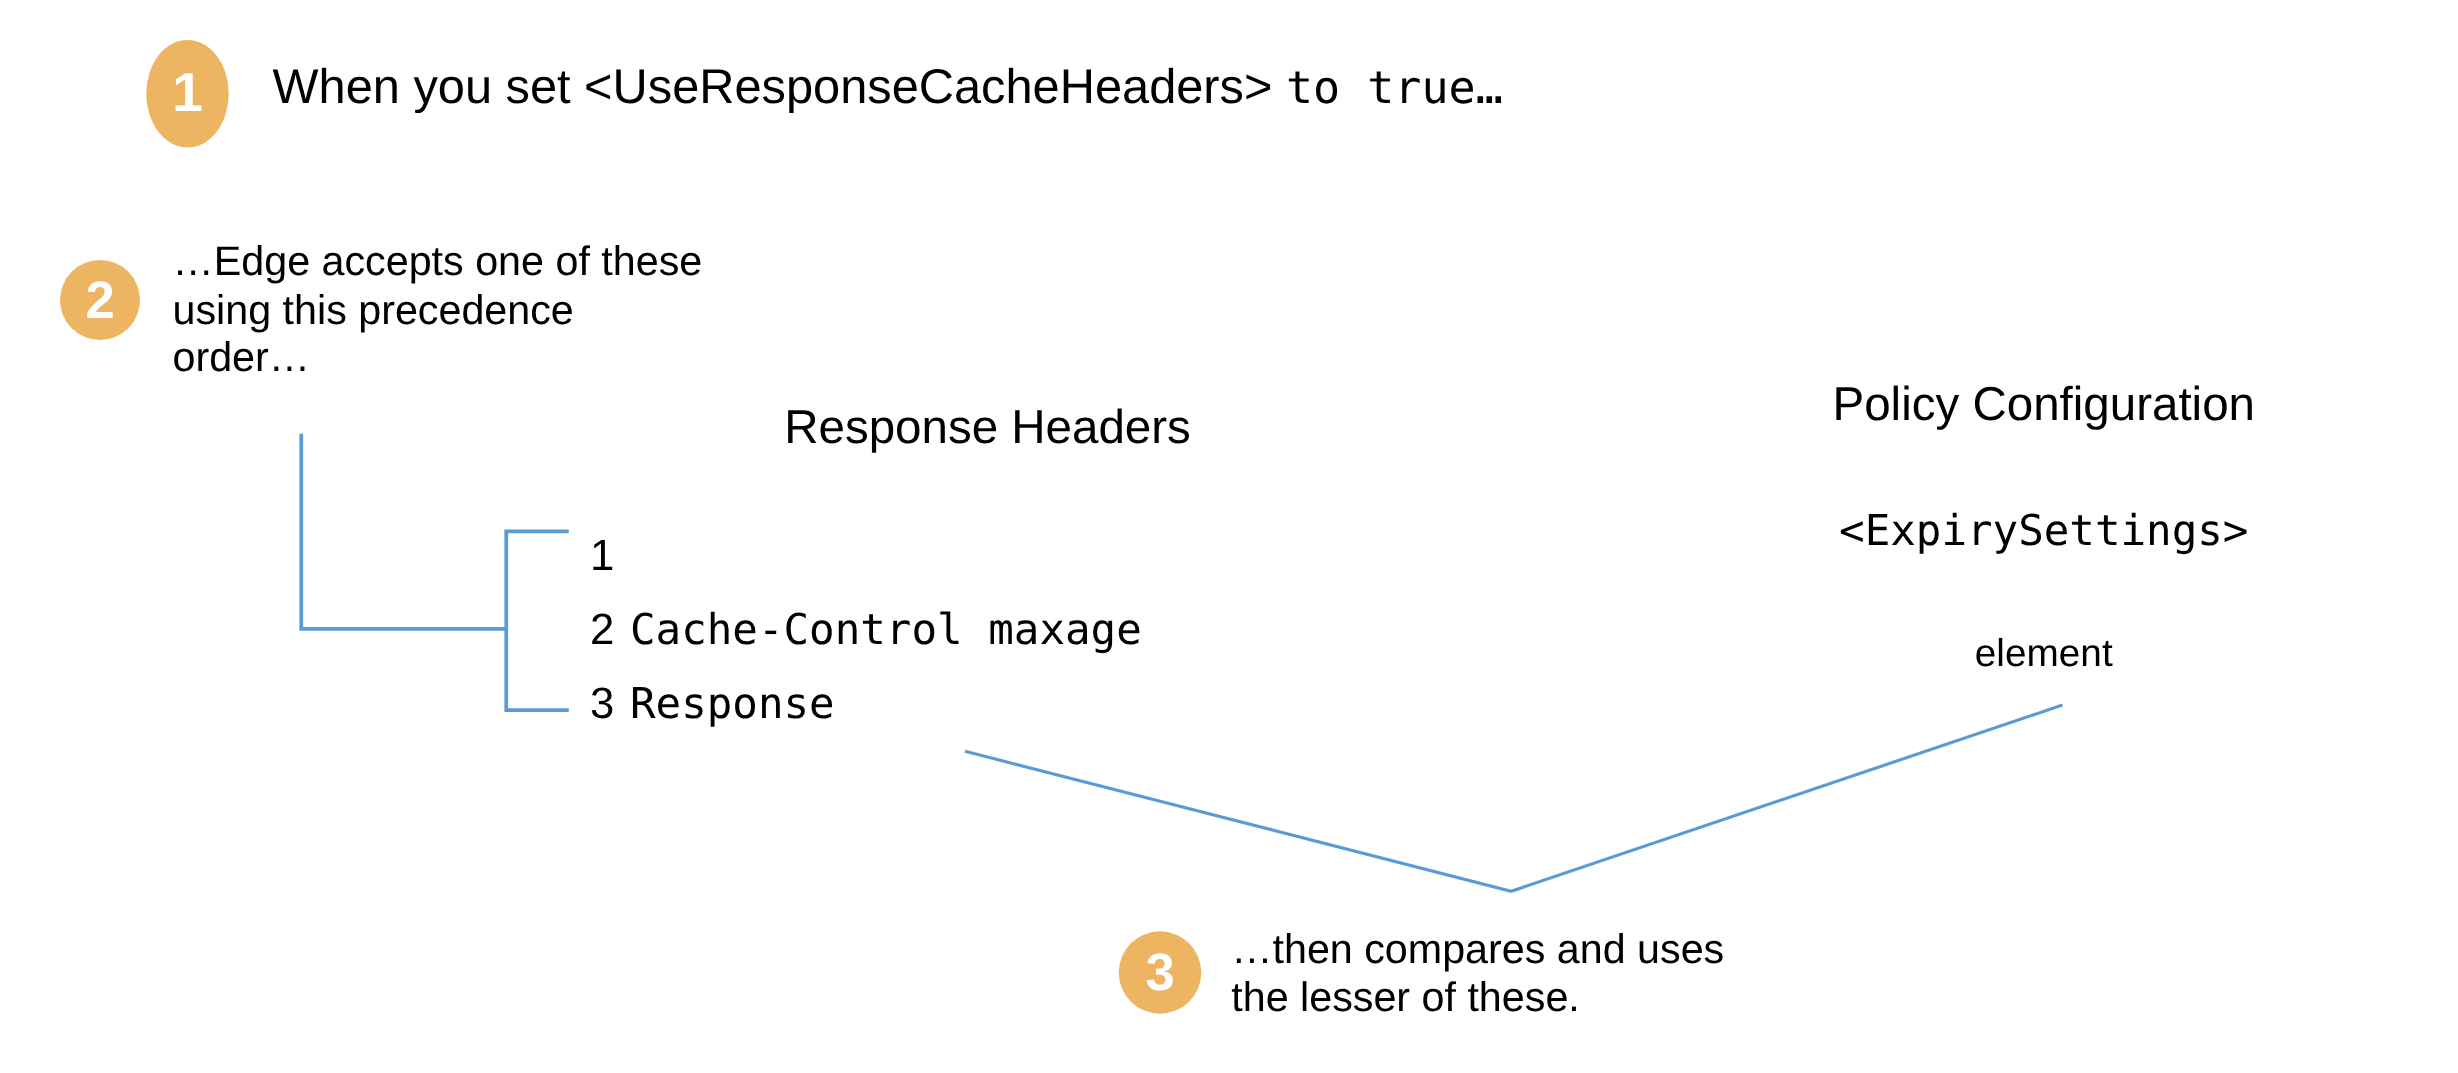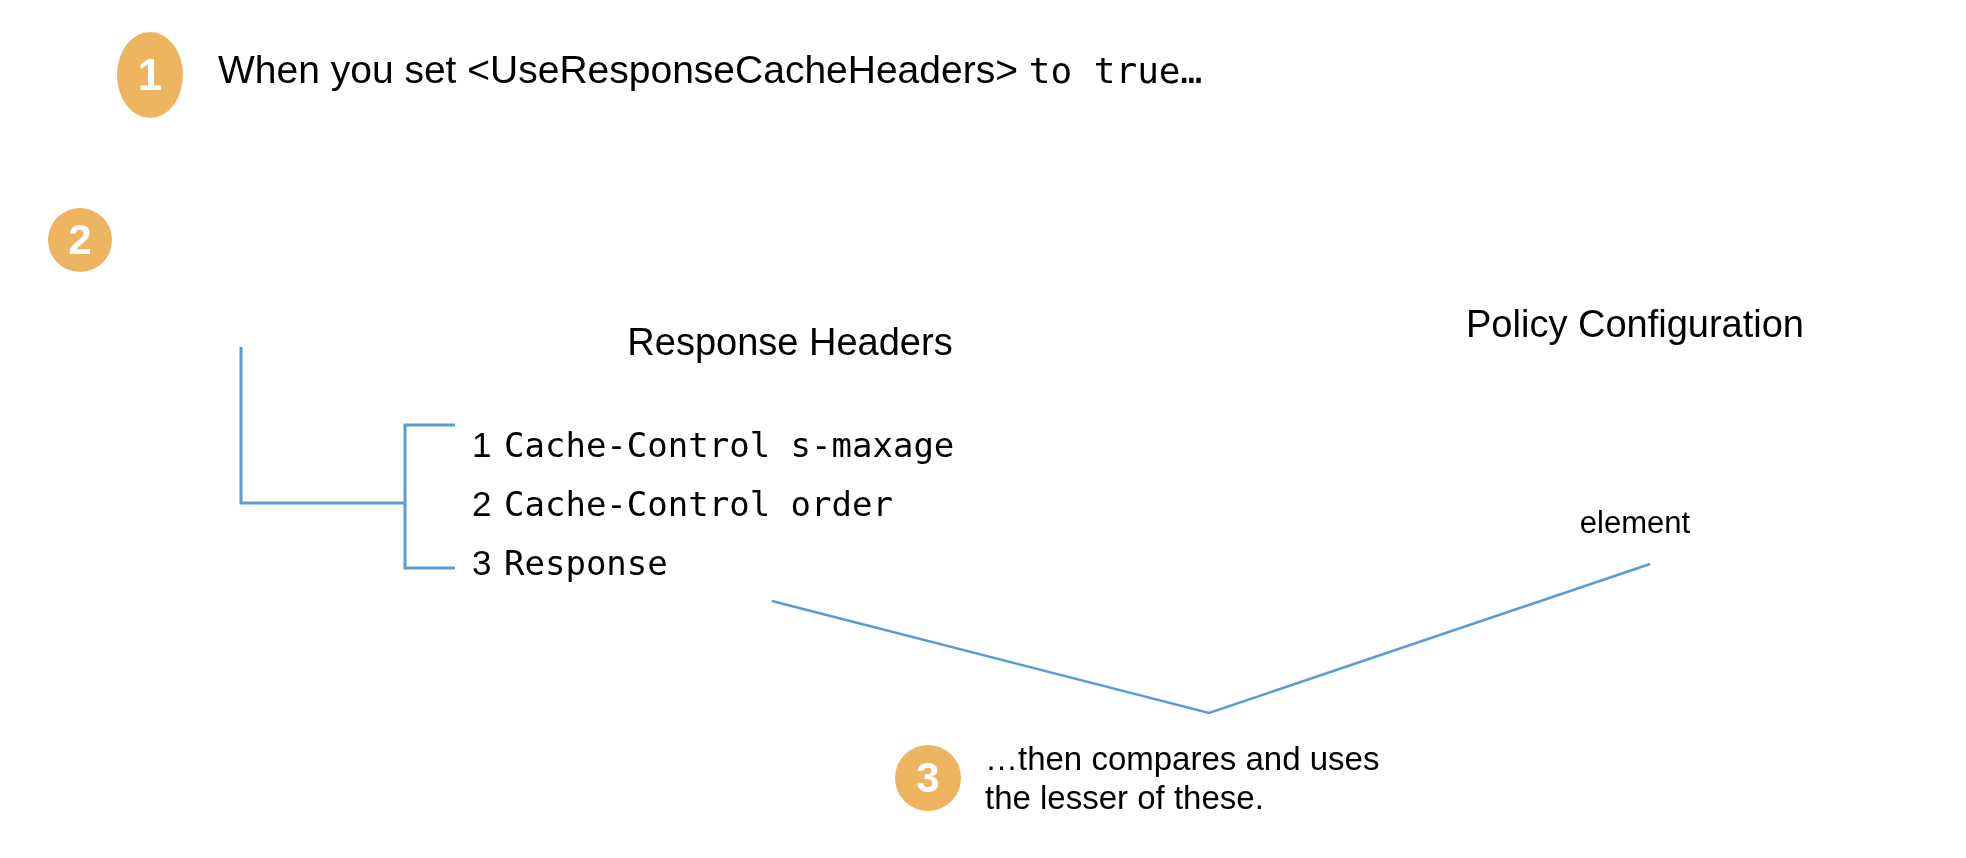--- a/index.html
+++ b/index.html
@@ -153,39 +153,42 @@
   <div class="badge" id="badge-1">
     <span>1</span>
   </div>
   <div class="step1-text">
     <span class="sans">When you set &lt;UseResponseCacheHeaders&gt; </span><span class="mono">to true…</span>
   </div>
 
   <div class="badge" id="badge-2">
     <span>2</span>
   </div>
+  <div class="step2-text sans">…Edge accepts one of these
+using this precedence
+order…</div>
 
   <div class="col-head sans" id="head-response">Response Headers</div>
   <div class="col-head sans" id="head-policy">Policy Configuration</div>
 
   <ul class="precedence-list">
     <li>
       <span class="num">1</span>
-      <span class="item-text">Cache-Control s-maxage</span>
     </li>
     <li>
       <span class="num">2</span>
-      <span class="item-text">Cache-Control order</span>
+      <span class="item-text">Cache-Control maxage</span>
     </li>
     <li>
       <span class="num">3</span>
       <span class="item-text">Response</span>
     </li>
   </ul>
 
+  <div class="mono" id="policy-element-name">&lt;ExpirySettings&gt;</div>
   <div class="sans" id="policy-element-word">element</div>
 
   <div class="badge" id="badge-3">
     <span>3</span>
   </div>
   <div class="step3-text sans">…then compares and uses
 the lesser of these.</div>
 
 </div>
 

